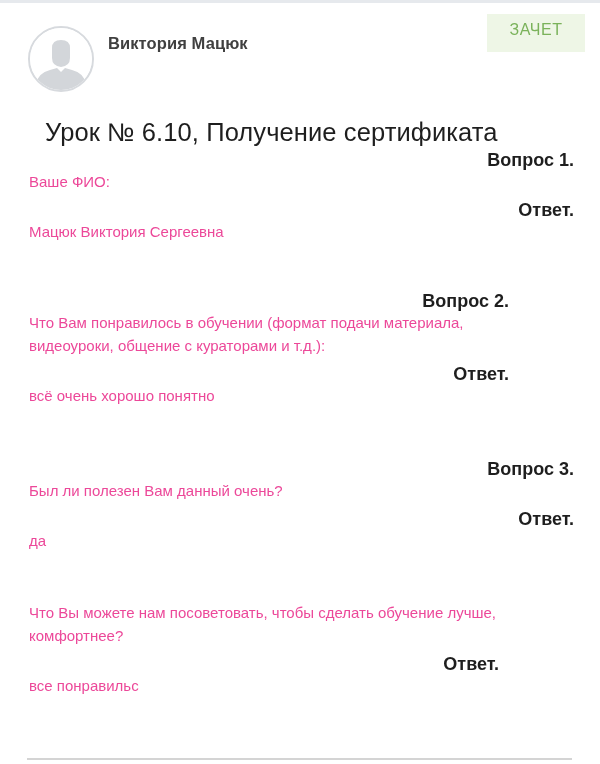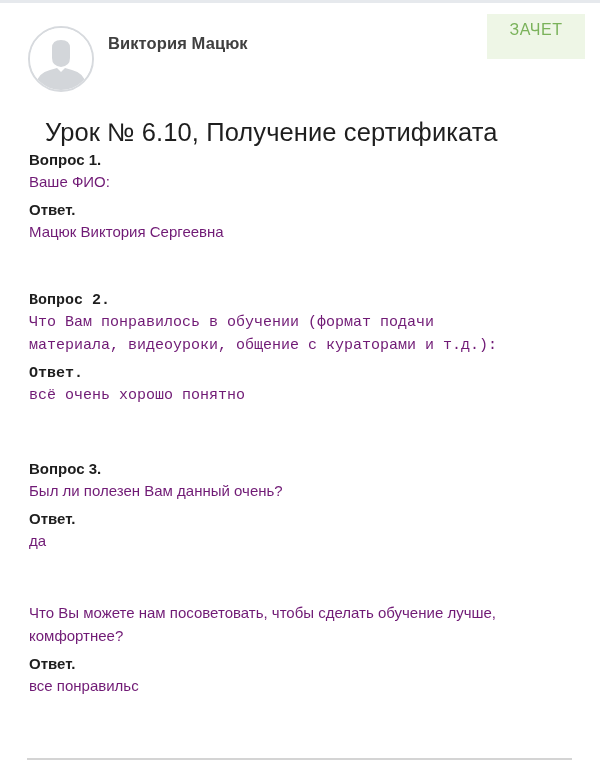--- a/index.html
+++ b/index.html
@@ -35,21 +35,21 @@
       position: absolute;
       left: 108px; top: 34px;
       font-size: 16.5px;
       font-weight: bold;
       color: #404040;
       letter-spacing: 0.1px;
     }
     .status-badge {
       position: absolute;
       left: 487px; top: 14px;
-      width: 98px; height: 45px;
+      width: 98px; height: 38px;
       background: #eef6e6;
       color: #7ab25a;
       font-size: 16px;
       line-height: 31px;
       text-align: center;
       letter-spacing: 0.6px;
     }
     .lesson-title {
       position: absolute;
       left: 29px; top: 102px;
@@ -64,28 +64,29 @@
       position: absolute;
       left: 29px; top: 150px;
       width: 545px;
     }
     .qa-item {
       position: absolute;
       left: 0;
       width: 545px;
     }
     .q-label, .a-label {
-      font-size: 15px;
+      font-size: 18px;
       font-weight: bold;
       color: #1e1e1e;
       line-height: 20px;
+      text-align: right;
     }
     .q-text, .a-text {
       font-size: 15px;
-      color: #701a75;
+      color: #ec4899;
       line-height: 23px;
     }
     .a-label { margin-top: 7px; }
     .divider {
       position: absolute;
       left: 27px; top: 758px;
       width: 545px; height: 2px;
       background: #d4d4d4;
     }
   </style>
@@ -110,21 +111,21 @@
 
 <div class="qa-list">
 
   <div class="qa-item" style="top:0px;">
     <div class="q-label">Вопрос 1.</div>
     <div class="q-text">Ваше ФИО:</div>
     <div class="a-label">Ответ.</div>
     <div class="a-text">Мацюк Виктория Сергеевна</div>
   </div>
 
-  <div class="qa-item" style="top:141px; width:480px;font-family:Liberation Mono, monospace;">
+  <div class="qa-item" style="top:141px; width:480px;">
     <div class="q-label">Вопрос 2.</div>
     <div class="q-text">Что Вам понравилось в обучении (формат подачи материала, видеоуроки, общение с кураторами и т.д.):</div>
     <div class="a-label">Ответ.</div>
     <div class="a-text">всё очень хорошо понятно</div>
   </div>
 
   <div class="qa-item" style="top:309px;">
     <div class="q-label">Вопрос 3.</div>
     <div class="q-text">Был ли полезен Вам данный очень?</div>
     <div class="a-label">Ответ.</div>

